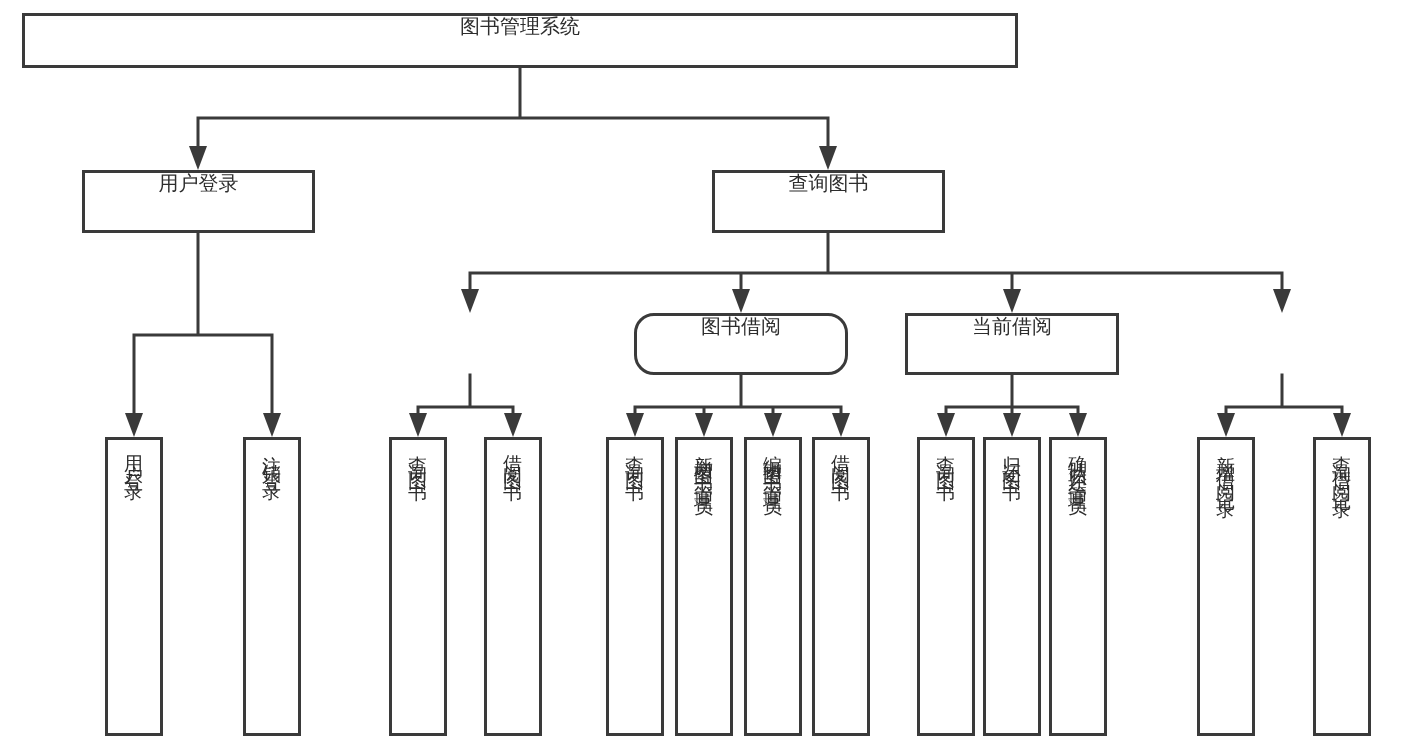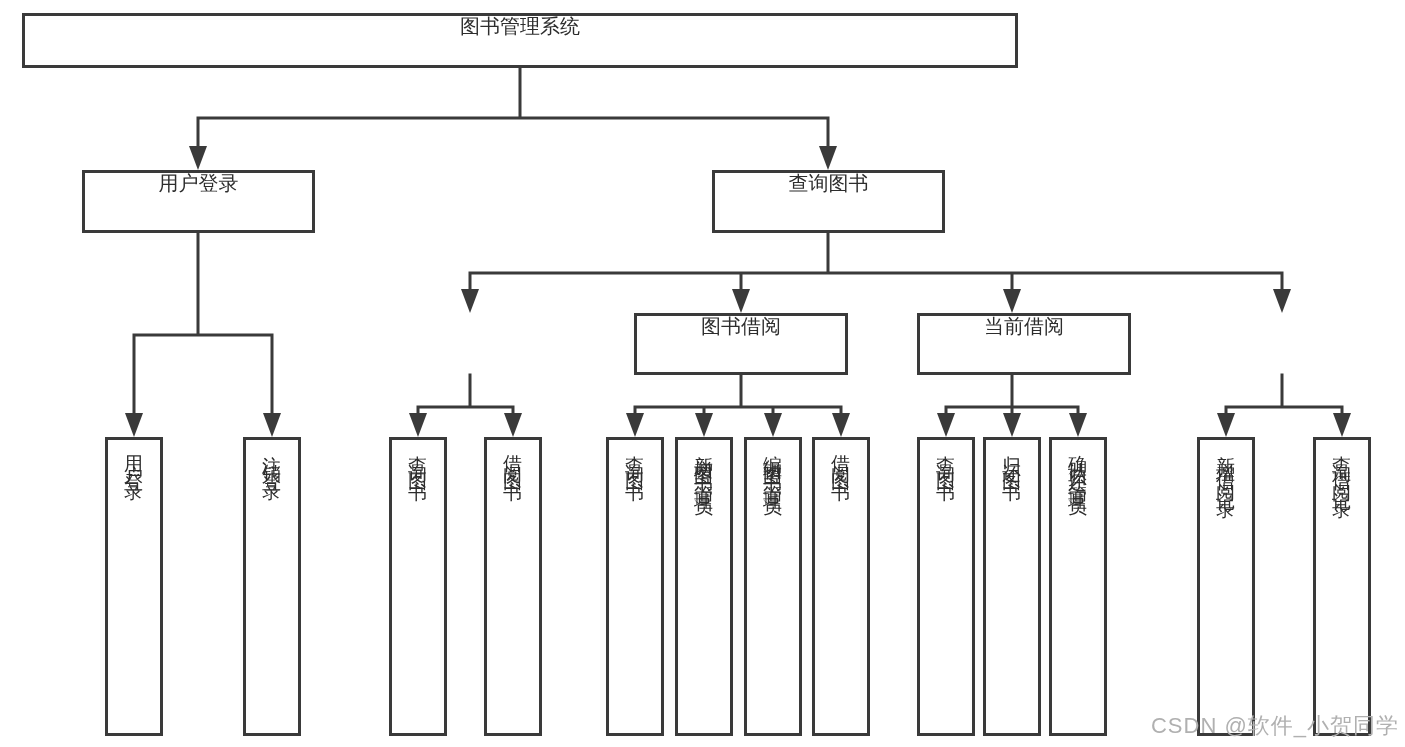--- a/index.html
+++ b/index.html
@@ -105,24 +105,24 @@
     <span>图书管理系统</span>
   </div>
 
   <div class="box" style="left:82px; top:170px; width:233px; height:63px;">
     <span>用户登录</span>
   </div>
   <div class="box" style="left:712px; top:170px; width:233px; height:63px;">
     <span>查询图书</span>
   </div>
 
-  <div class="box" style="left:634px; top:313px; width:214px; height:62px;">
+  <div class="box" style="left:634px; top:313px; width:214px; height:62px;border-radius:20px;">
     <span>图书借阅</span>
   </div>
-  <div class="box" style="left:905px; top:313px; width:214px; height:62px;margin-left:12px;">
+  <div class="box" style="left:905px; top:313px; width:214px; height:62px;">
     <span>当前借阅</span>
   </div>
 
   <div class="box box-v" style="left:105px; top:437px; width:58px; height:299px;">
     <span class="vtext">用户登录</span>
   </div>
   <div class="box box-v" style="left:243px; top:437px; width:58px; height:299px;">
     <span class="vtext">注销登录</span>
   </div>
 
@@ -156,15 +156,14 @@
     <span class="vtext" style="letter-spacing:6px;">确认归还（管理员）</span>
   </div>
 
   <div class="box box-v" style="left:1197px; top:437px; width:58px; height:299px;">
     <span class="vtext">新增借阅记录</span>
   </div>
   <div class="box box-v" style="left:1313px; top:437px; width:58px; height:299px;">
     <span class="vtext">查询借阅记录</span>
   </div>
 
-  <div class="watermark">CSDN @软件_小贺同学</div>
 
 </div>
 
 </body></html>

